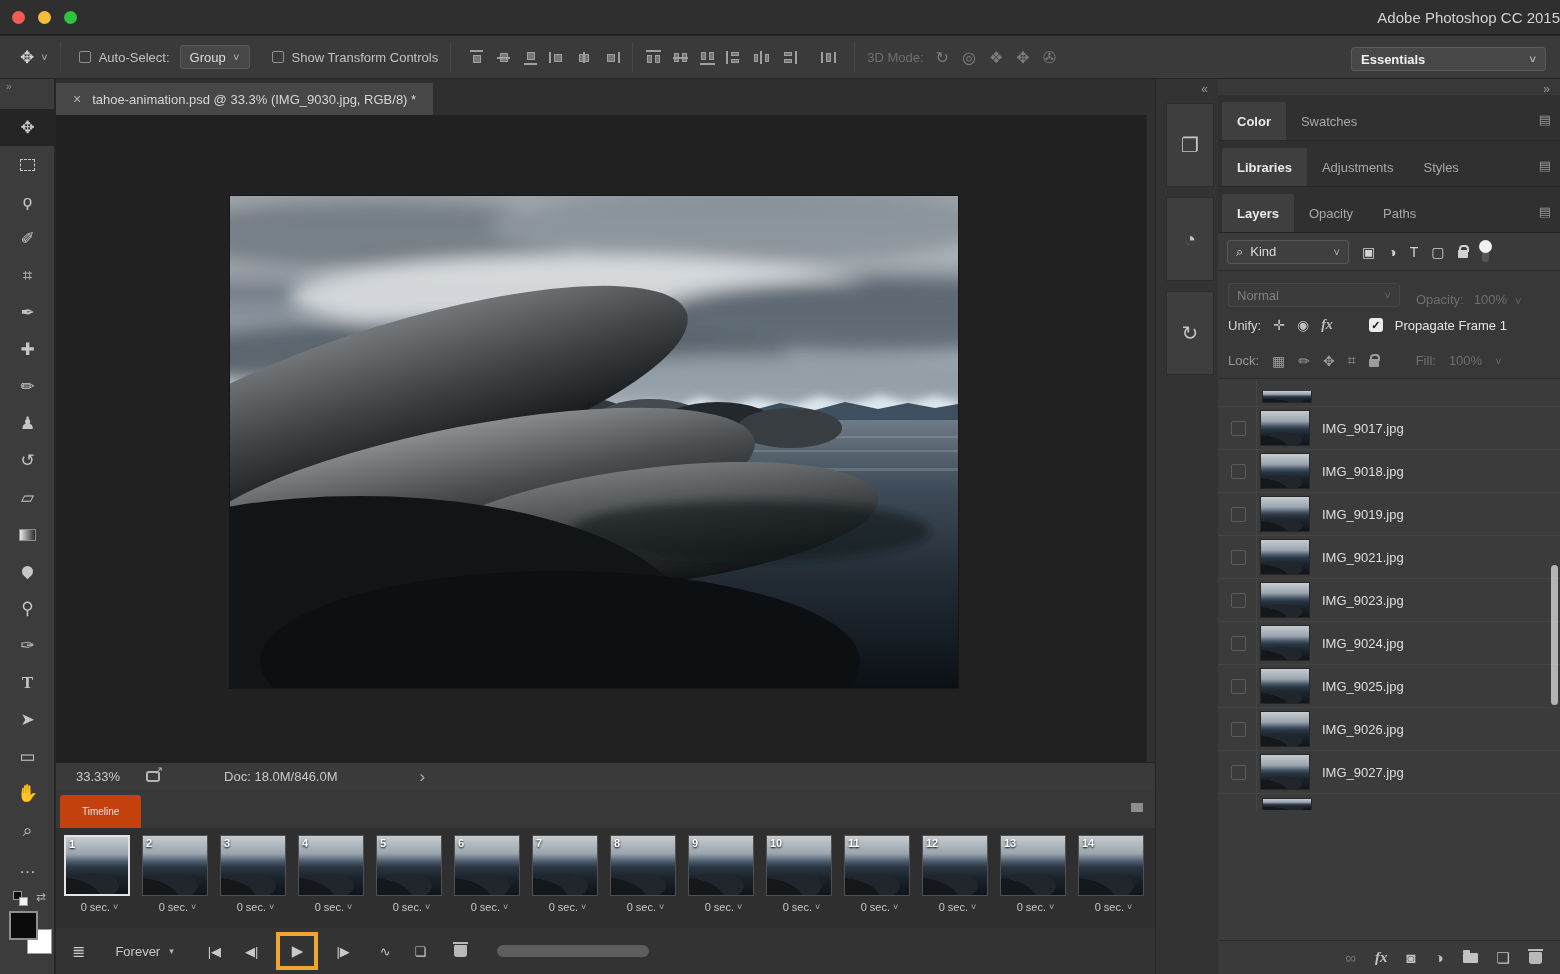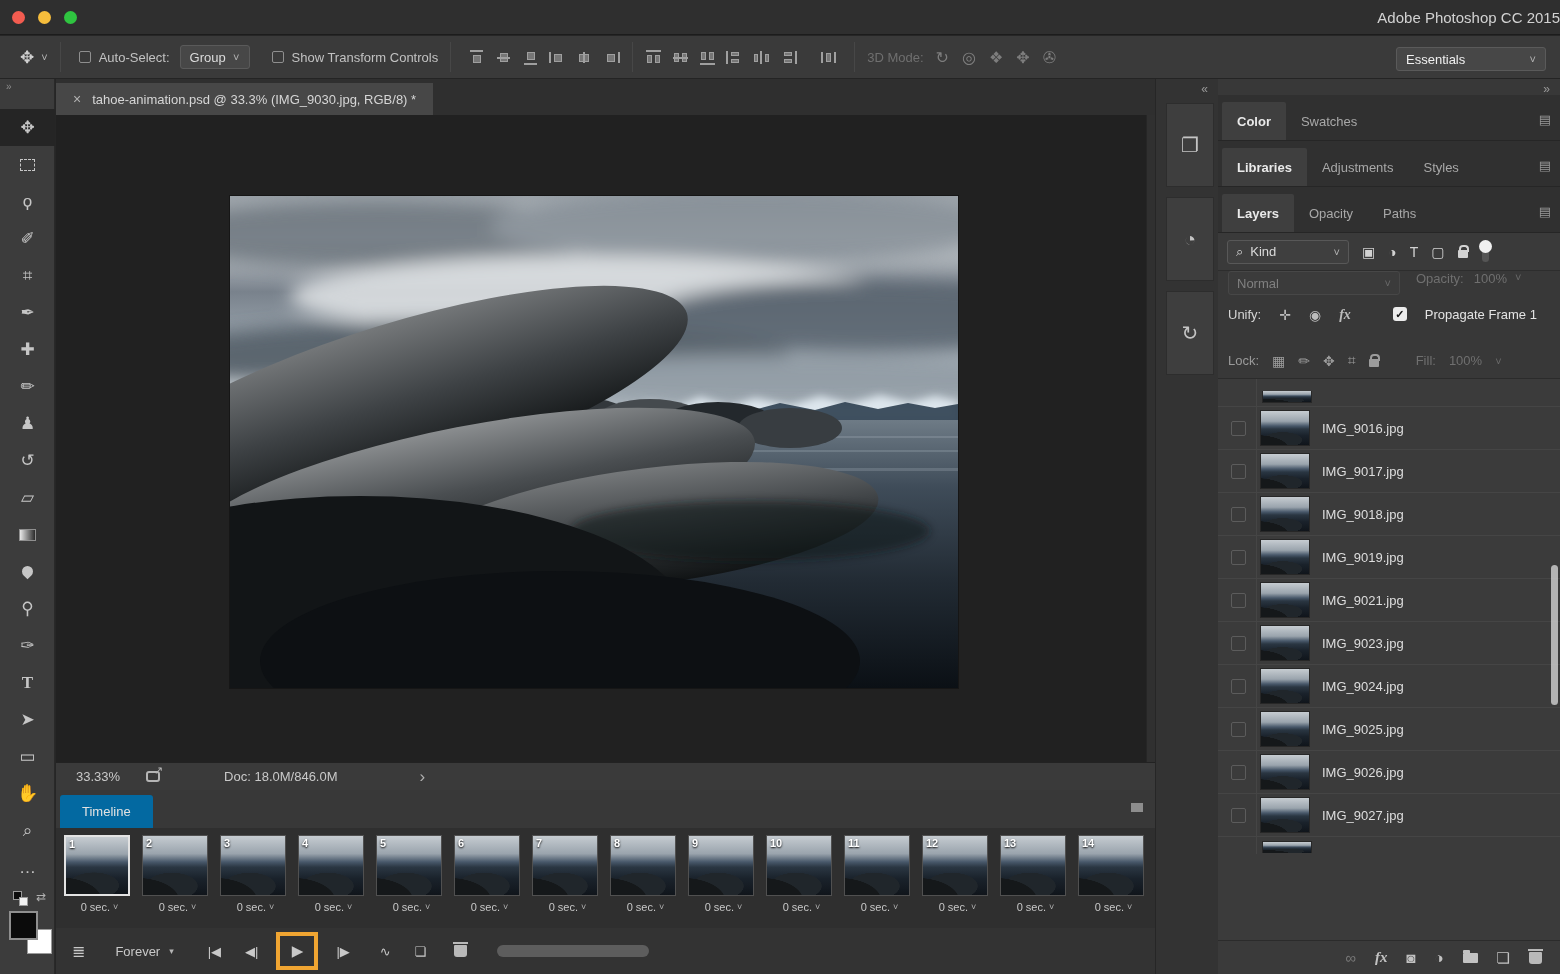--- a/index.html
+++ b/index.html
@@ -19,21 +19,21 @@
     border-bottom:1px solid #242424;display:flex;align-items:center;font-size:13px;color:#c2c2c2}
   .ob-icon{font-size:17px;color:#d0d0d0;margin-left:20px}
   .chev{font-size:11px;color:#b5b5b5}
   .ob-chev{margin-left:7px}
   .vsep{width:1px;height:30px;background:#2c2c2c;border-right:1px solid #474747;margin:0 12px}
   .cb{width:12px;height:12px;border:1px solid #8f8f8f;border-radius:2px;margin-left:6px;flex:none}
   .ob-label{margin-left:8px;white-space:nowrap}
   .dd{display:flex;align-items:center;justify-content:space-between;background:#474747;
     border:1px solid #5a5a5a;border-radius:3px;height:24px;padding:0 9px;margin-left:10px;color:#dcdcdc}
   .dd.group{width:70px}
-  .dd.workspace{width:150px;margin:4px 14px 0 0;font-weight:normal;color:#f0f0f0}
+  .dd.workspace{width:195px;margin:4px 14px 0 0;font-weight:bold;color:#f0f0f0}
   .dim{color:#6f6f6f}
   .ob-3d{display:flex;align-items:center;gap:13px;margin-left:12px;color:#7d7d7d;font-size:16px}
   .spacer{flex:1}
 
   
   .aln{width:17px;height:15px;position:relative;display:inline-block;margin:0 5px;flex:none}
   .aln i{position:absolute;background:#9f9f9f}
   .aln s{position:absolute;background:#767676;border:1px solid #9f9f9f;text-decoration:none}
   .aln.t i{top:0;left:2px;right:2px;height:2px}.aln.t s{top:5px;left:5px;width:8px;height:8px}
   .aln.vc i{top:7px;left:2px;right:2px;height:2px}.aln.vc s{top:3px;left:5px;width:8px;height:9px}
@@ -84,22 +84,22 @@
     display:flex;align-items:center;font-size:13px;color:#c9c9c9}
   .sb-zoom{margin-left:20px}
   .ic-export{position:relative;width:14px;height:11px;border:2px solid #b5b5b5;border-radius:3px;margin-left:26px;flex:none}
   .ic-export i{position:absolute;top:-9px;right:-5px;font-style:normal;font-size:11px;color:#b5b5b5}
   .sb-doc{margin-left:64px}
   .sb-chev{margin-left:82px;font-size:17px;color:#b0b0b0}
 
   
   .timeline{position:absolute;left:0;top:711px;right:0;bottom:0;background:#333}
   .tl-header{position:absolute;left:0;top:0;right:0;height:38px;background:#383838}
-  .tl-tab{position:absolute;left:4px;top:5px;height:33px;background:#0369a1;border-radius:3px 3px 0 0;
-    display:flex;align-items:center;padding:0 22px;color:#e2e2e2;font-size:13px}
+  .tl-tab{position:absolute;left:4px;top:5px;height:33px;background:#c2410c;border-radius:3px 3px 0 0;
+    display:flex;align-items:center;padding:0 22px;color:#e2e2e2;font-size:10px}
   .tl-menu{position:absolute;right:12px;top:13px;width:12px;height:9px;background:#8d8d8d}
   .tl-frames{position:absolute;left:0;top:38px;right:0;height:100px;background:#2f2f2f;display:flex;
     gap:7px;padding:7px 0 0 8px;overflow:hidden}
   .frame{width:71px;flex:none}
   .fthumb{position:relative;width:66px;height:61px;border:1px solid #505050}
   .frame.selected .fthumb{border:2px solid #e3e3e3}
   .fnum{position:absolute;top:1px;left:3px;font-size:11px;font-weight:bold;color:#fff;text-shadow:0 1px 2px #000}
   .fdelay{margin-top:5px;text-align:center;font-size:11px;color:#c8c8c8;display:flex;justify-content:center;gap:3px;align-items:center}
   .fdelay .chev{font-size:9px}
   .thumb{background:
@@ -140,26 +140,26 @@
     background:#3f3f3f;border-radius:3px;padding:0 8px;color:#dadada;font-size:13px}
   .kind-dd .chev{margin-left:auto}
   .fics{display:flex;align-items:center;gap:13px;margin-left:13px;color:#d2d2d2;font-size:14px}
   .ic-lock{position:relative;width:10px;height:8px;background:#9c9c9c;border-radius:1px;margin-top:5px;flex:none;display:inline-block}
   .ic-lock::before{content:"";position:absolute;left:1px;top:-5px;width:6px;height:5px;border:2px solid #9c9c9c;
     border-bottom:none;border-radius:4px 4px 0 0}
   .fics .ic-lock{background:#d2d2d2}.fics .ic-lock::before{border-color:#d2d2d2}
   .ftoggle{position:relative;width:14px;height:24px;margin-left:11px}
   .ftoggle .knob{position:absolute;top:0;left:0;width:13px;height:13px;border-radius:50%;background:#f1f1f1}
   .ftoggle .stem{position:absolute;top:11px;left:3px;width:7px;height:11px;background:#555;border-radius:0 0 4px 4px}
-  .blendrow{height:36px;display:flex;align-items:flex-start;padding:0 10px;font-size:13px;color:#6f6f6f}
+  .blendrow{height:36px;display:flex;align-items:flex-end;padding:0 10px;font-size:13px;color:#6f6f6f}
   .blend-dd{width:172px;height:24px;display:flex;align-items:center;justify-content:space-between;
     border:1px solid #474747;border-radius:3px;background:#3b3b3b;padding:0 8px;color:#808080}
   .blend-dd .chev{color:#6a6a6a}
   .op-l{margin-left:16px}.op-v{margin-left:10px}.blendrow .chev{margin-left:8px;color:#6a6a6a}
-  .unifyrow{height:36px;display:flex;padding:0 10px;font-size:13px;color:#d4d4d4;gap:18px}
+  .unifyrow{height:36px;display:flex;align-items:center;padding:0 10px;font-size:13px;color:#d4d4d4;gap:12px}
   .uic{color:#bcbcbc;font-size:14px}
   .fxs{font-style:italic;font-weight:bold;font-family:"Liberation Serif",serif}
   .pcheck{width:14px;height:14px;margin-left:24px;background:#ececec;border-radius:3px;color:#151515;
     font-size:11px;font-weight:bold;display:flex;align-items:center;justify-content:center;flex:none}
   .plabel{color:#e4e4e4}
   .lockrow{height:36px;display:flex;align-items:center;padding:0 10px;font-size:13px;color:#9a9a9a;gap:13px;
     border-bottom:1px solid #2b2b2b}
   .kic{color:#9c9c9c;font-size:14px}
   .fill-l{margin-left:24px;color:#6f6f6f}.fill-v{color:#6f6f6f}
   .layerlist{position:absolute;left:0;right:0;top:300px;bottom:34px;background:#3b3b3b;overflow:hidden}
@@ -708,25 +708,20 @@
           <span class="ic-lock"></span>
           <span class="fill-l">Fill:</span>
           <span class="fill-v">100%</span>
           <span class="chev" style="color:#6a6a6a">˅</span>
         </div>
 
         <div class="layerlist">
           <div class="lrow ptop">
               <span class="lthumb thumb"></span>
             </div>
-          <div class="lrow">
-              <span class="leye"></span>
-              <span class="lthumb thumb"></span>
-              <span class="lname">IMG_9016.jpg</span>
-            </div>
             <div class="lrow">
               <span class="leye"></span>
               <span class="lthumb thumb"></span>
               <span class="lname">IMG_9017.jpg</span>
             </div>
             <div class="lrow">
               <span class="leye"></span>
               <span class="lthumb thumb"></span>
               <span class="lname">IMG_9018.jpg</span>
             </div>

